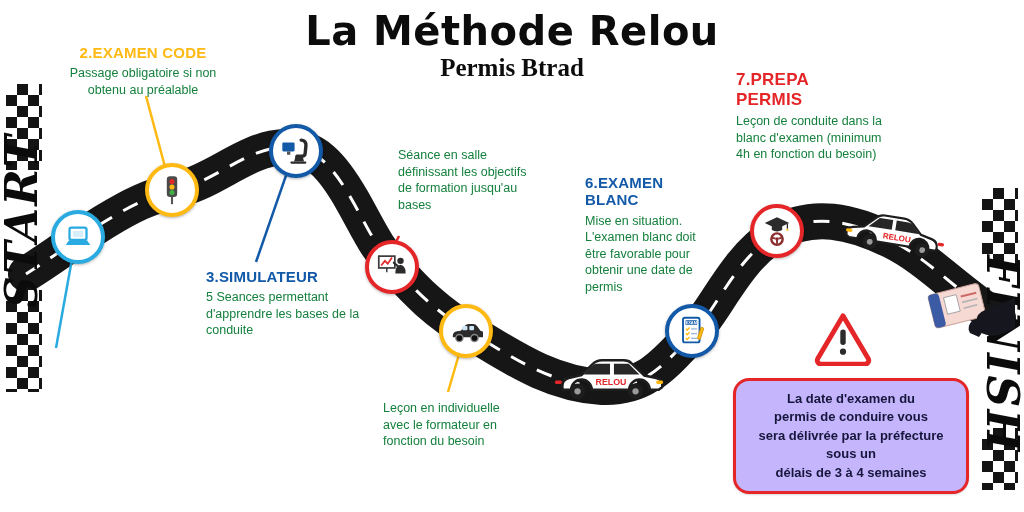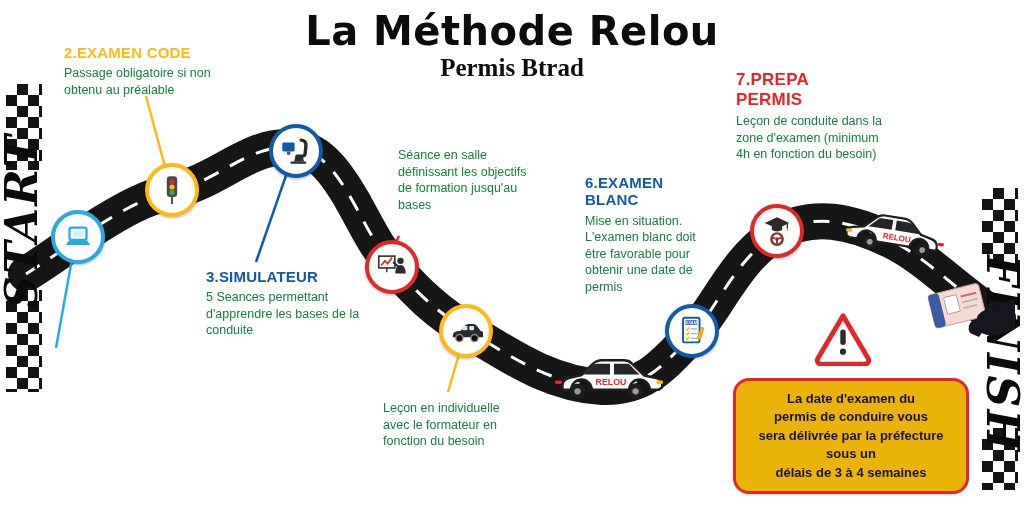--- a/index.html
+++ b/index.html
@@ -52,32 +52,32 @@
     display:flex; align-items:center; justify-content:center;
     box-shadow:0 1px 3px rgba(0,0,0,.3);
   }
   .node svg { display:block; }
 
   
   .step { position:absolute; z-index:4; }
   .step-label { font-weight:800; font-size:15px; line-height:1.15; letter-spacing:.2px; }
   .step-label.big { font-size:17px; }
   .step-desc  { font-size:12.5px; color:#15803d; margin-top:4px; line-height:1.32; }
-  .step.center { text-align:left; }
+  .step.center { text-align:center; }
   .w95 { max-width:95px; }
 
   
   .car, .hand, .warning { position:absolute; z-index:2; }
   .car svg, .hand svg, .warning svg { display:block; width:100%; height:auto; }
   .car-bottom .car-body { transform:scaleX(-1); transform-origin:60px 26px; }
 
   
   .notice {
     position:absolute; z-index:4; left:733px; top:378px; width:236px;
-    background:#eab308; border:3.5px solid #e52628; border-radius:16px;
+    background:#c4b5fd; border:3.5px solid #e52628; border-radius:16px;
     padding:9px 8px; box-sizing:border-box; box-shadow:0 1px 2px rgba(0,0,0,.15);
   }
   .notice-text {
     white-space:pre-line; text-align:center; font-weight:bold;
     font-size:13px; line-height:1.42; color:#16163c;
   }
 </style>
 </head>
 <body>
 
@@ -193,21 +193,21 @@
   </div>
   <div class="step" style="left:383px;top:396px;width:128px">
     <div class="step-desc">Leçon en individuelle avec le formateur en fonction du besoin</div>
   </div>
   <div class="step" style="left:585px;top:174px;width:132px">
     <div class="step-label" style="max-width: 90px; color: rgb(18, 89, 168);">6.EXAMEN BLANC</div>
     <div class="step-desc">Mise en situation. L'examen blanc doit être favorable pour obtenir une date de permis</div>
   </div>
   <div class="step" style="left:736px;top:70px;width:150px">
     <div class="step-label big w95" style="color: rgb(229, 38, 40);">7.PREPA PERMIS</div>
-    <div class="step-desc">Leçon de conduite dans la zone d'examen (minimum 4h en fonction du besoin)</div>
+    <div class="step-desc">Leçon de conduite dans la blanc d'examen (minimum 4h en fonction du besoin)</div>
   </div>
 
   <div class="car car-bottom" style="left:550px;top:350px;width:118px">
     <svg viewBox="0 0 120 52">
       <g class="car-body">
         <path d="M6 38 q-1.5 -8 6 -9.5 l12 -2.5 l13 -12.5 q3 -3 8 -3 h22 q6 0 10.5 4.5 l10.5 10.5 l13 3 q7 2 6.5 9.5 l-.8 2.5 h-8.2 a10.5 10.5 0 0 0 -21 0 h-38 a10.5 10.5 0 0 0 -21 0 h-9 z" fill="#fff" stroke="#1d1d1d" stroke-width="2.5"></path>
         <path d="M40 14 h15 v11 h-26 z" fill="#262626"></path>
         <path d="M59 14 h13 q3.5 0 6 2.5 l8 8.5 h-27 z" fill="#262626"></path>
         <circle cx="33" cy="42" r="8" fill="#1d1d1d"></circle>
           <circle cx="33" cy="42" r="3.2" fill="#9a9a9a"></circle>

